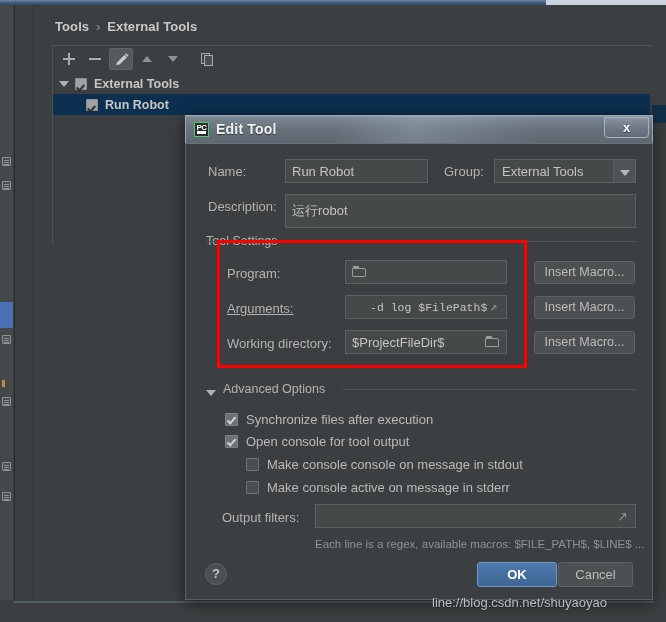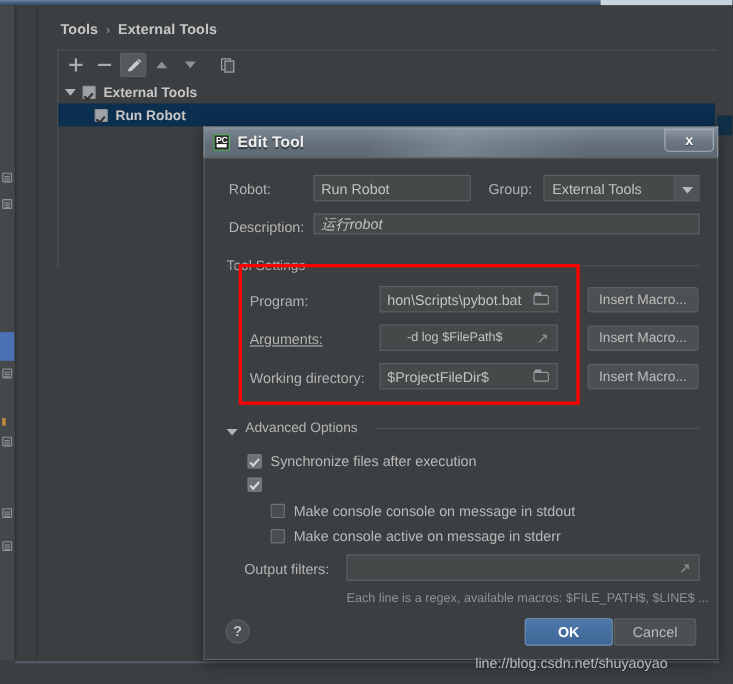--- a/index.html
+++ b/index.html
@@ -345,21 +345,21 @@
     box-sizing: border-box;
     color: #c3c3c3;
     font-size: 13px;
     display: flex;
     align-items: center;
     padding: 0 6px;
     overflow: hidden;
     white-space: nowrap;
   }
   .field.mono {
-    font-family: Liberation Sans, sans-serif;
+    font-family: Liberation Mono, monospace;
     font-size: 11.5px;
     padding-left: 24px;
   }
   .field .ftext { flex: 1; overflow: hidden; text-overflow: clip; }
 
   .folder-ico {
     width: 15px; height: 12px;
     position: relative;
     flex: none;
   }
@@ -642,42 +642,41 @@
     <div class="dlg-icon">PC</div>
     <div class="dlg-title">Edit Tool</div>
     <div class="dlg-close">x</div>
   </div>
 
   <div class="dlg-body"></div>
 </div>
 
 <div>
 
-  <div class="dlg-label" style="left:208px; top:164px;">Robot:</div>
+  <div class="dlg-label" style="left:208px; top:164px;">Name:</div>
   <div class="field" style="left:285px; top:159px; width:143px; height:24px;">
     <span class="ftext">Run Robot</span>
   </div>
 
   <div class="dlg-label" style="left:444px; top:164px;">Group:</div>
   <div class="dropdown" style="left:494px; top:159px; width:142px; height:24px;">
     <span class="dd-text">External Tools</span>
     <span class="dd-arrow"></span>
   </div>
 
   <div class="dlg-label" style="left:208px; top:199px;">Description:</div>
-  <div class="field" style="left:285px; top:194px; width:351px; height:19px;font-style:italic;">
+  <div class="field" style="left:285px; top:194px; width:351px; height:34px;">
     <span class="ftext">运行robot</span>
   </div>
 
   <div class="group-title" style="left:206px; top:234px;">Tool Settings</div>
   <div class="groupbox-line" style="left:206px; top:241px; width:430px;"></div>
 
   <div class="dlg-label" style="left:227px; top:266px;">Program:</div>
   <div class="field" style="left:345px; top:260px; width:162px; height:24px;">
-    <span class="ftext">hon\Scripts\pybot.bat</span>
     <span class="folder-ico"></span>
   </div>
   <div class="macro-btn" style="left:534px; top:261px;">Insert Macro...</div>
 
   <div class="dlg-label" style="left:227px; top:301px;text-decoration:underline;">Arguments:</div>
   <div class="field mono" style="left:345px; top:295px; width:162px; height:24px;">
     <span class="ftext">-d log $FilePath$</span>
     <span class="expand-ico">↗</span>
   </div>
   <div class="macro-btn" style="left:534px; top:296px;">Insert Macro...</div>
@@ -696,20 +695,21 @@
     <span class="adv-label">Advanced Options</span>
   </div>
   <div class="groupbox-line" style="left:342px; top:389px; width:294px;"></div>
 
   <div class="opt-row" style="left:225px; top:412px;">
     <span class="cb2 checked"></span>
     <span>Synchronize files after execution</span>
   </div>
   <div class="opt-row" style="left:225px; top:434px;">
     <span class="cb2 checked"></span>
+    <span>Open console for tool output</span>
   </div>
   <div class="opt-row" style="left:246px; top:457px;">
     <span class="cb2 empty"></span>
     <span>Make console console on message in stdout</span>
   </div>
   <div class="opt-row" style="left:246px; top:480px;">
     <span class="cb2 empty"></span>
     <span>Make console active on message in stderr</span>
   </div>
 

